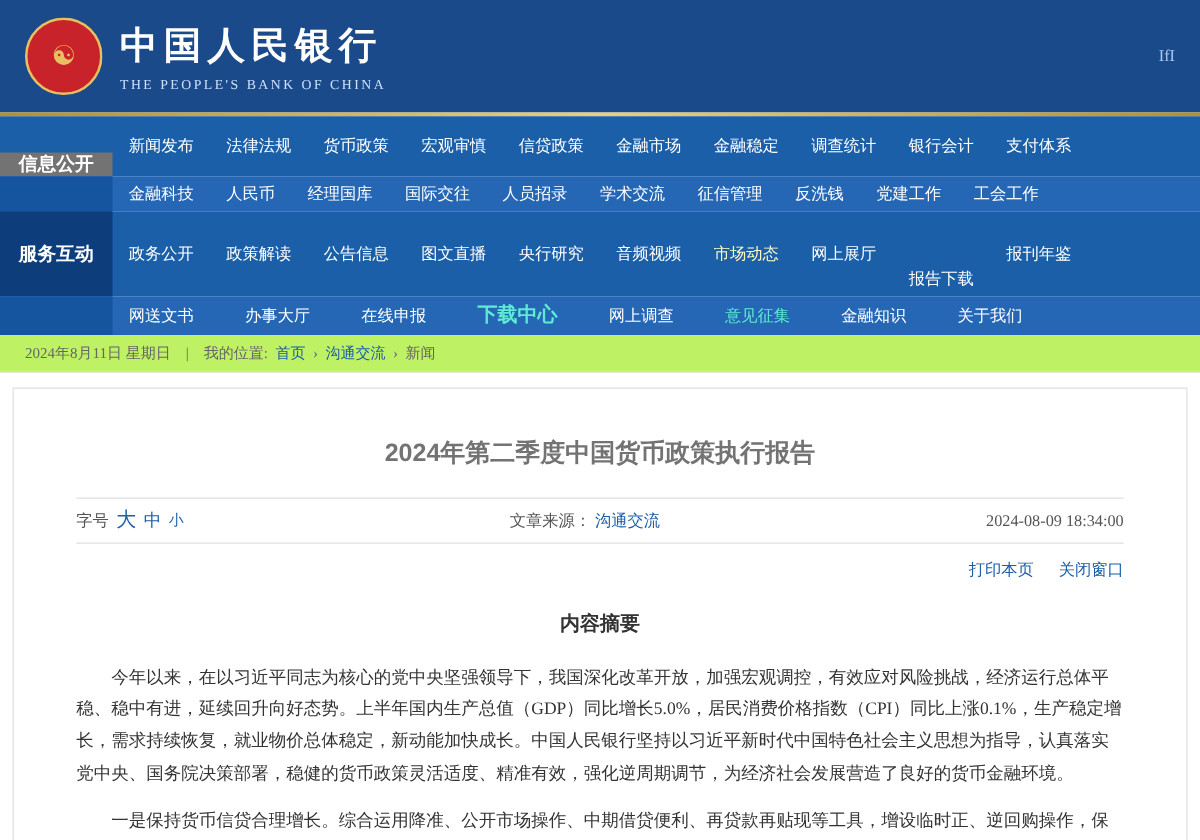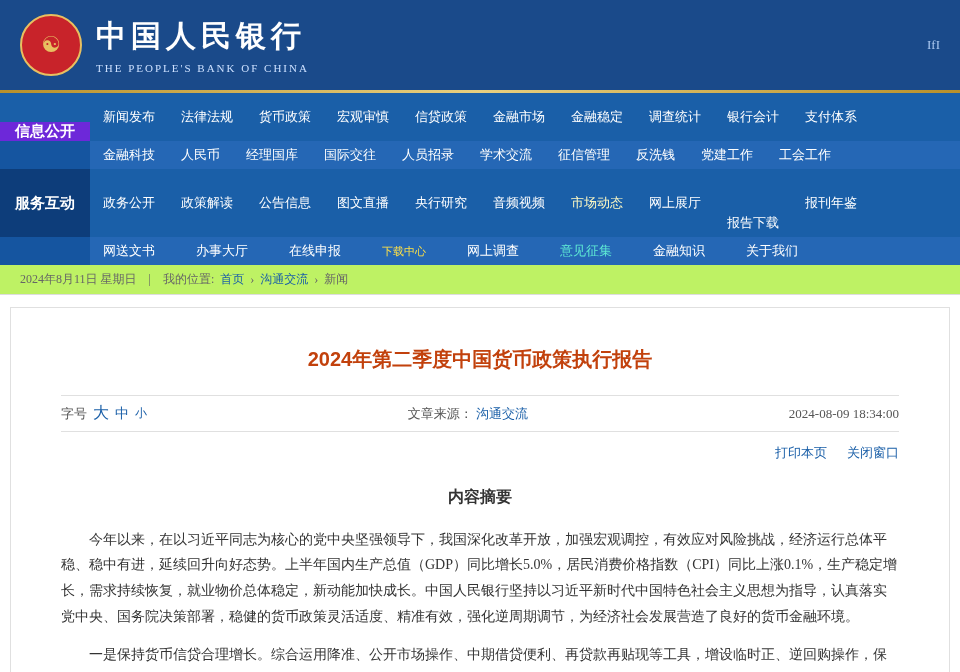--- a/index.html
+++ b/index.html
@@ -19,21 +19,21 @@
       <div style="color:#fff; font-size:30px; font-weight:bold; font-family:'楷体',KaiTi,serif; letter-spacing:5px;">中国人民银行</div>
       <div style="color:#cce0ff; font-size:11px; letter-spacing:2px; margin-top:5px;">THE PEOPLE'S BANK OF CHINA</div>
     </div>
   </div>
   <div style="flex:1;"></div>
   <div style="color:#aac8f0; font-size:13px;">IfI</div>
 </div>
 <div style="height:3px; background:linear-gradient(to right,#b8902a,#e8d080,#b8902a);"></div>
 
 <div style="background:#1a5fa8; display:flex; min-height:28px;">
-  <div style="background:#6d28d9; color:#fff; font-size:15px; font-weight:bold; width:90px; display:flex; align-items:center; justify-content:center; flex-shrink:0;margin-top:29px;">信息公开</div>
+  <div style="background:#737373; color:#fff; font-size:15px; font-weight:bold; width:90px; display:flex; align-items:center; justify-content:center; flex-shrink:0;margin-top:29px;">信息公开</div>
   <div style="display:flex; flex-wrap:wrap;">
     <span style="color:#fff;font-size:13px;padding:5px 13px;cursor:pointer;display:flex;align-items:center;">新闻发布</span>
     <span style="color:#fff;font-size:13px;padding:5px 13px;cursor:pointer;display:flex;align-items:center;">法律法规</span>
     <span style="color:#fff;font-size:13px;padding:5px 13px;cursor:pointer;display:flex;align-items:center;">货币政策</span>
     <span style="color:#fff;font-size:13px;padding:5px 13px;cursor:pointer;display:flex;align-items:center;">宏观审慎</span>
     <span style="color:#fff;font-size:13px;padding:5px 13px;cursor:pointer;display:flex;align-items:center;">信贷政策</span>
     <span style="color:#fff;font-size:13px;padding:5px 13px;cursor:pointer;display:flex;align-items:center;">金融市场</span>
     <span style="color:#fff;font-size:13px;padding:5px 13px;cursor:pointer;display:flex;align-items:center;">金融稳定</span>
     <span style="color:#fff;font-size:13px;padding:5px 13px;cursor:pointer;display:flex;align-items:center;">调查统计</span>
     <span style="color:#fff;font-size:13px;padding:5px 13px;cursor:pointer;display:flex;align-items:center;">银行会计</span>
@@ -72,42 +72,42 @@
     <span style="color:#fff;font-size:13px;padding:5px 13px;cursor:pointer;display:flex;align-items:center;">报刊年鉴</span>
   </div>
 </div>
 
 <div style="background:#2567b5; display:flex; min-height:28px;">
   <div style="background:#1555a0; color:#fff; font-size:15px; font-weight:bold; width:90px; display:flex; align-items:center; justify-content:center; flex-shrink:0;"></div>
   <div style="display:flex; flex-wrap:wrap;gap:15px;">
     <span style="color:#fff;font-size:13px;padding:5px 13px;cursor:pointer;display:flex;align-items:center;">网送文书</span>
     <span style="color:#fff;font-size:13px;padding:5px 13px;cursor:pointer;display:flex;align-items:center;">办事大厅</span>
     <span style="color:#fff;font-size:13px;padding:5px 13px;cursor:pointer;display:flex;align-items:center;">在线申报</span>
-    <span style="color:#fde047;font-size:11px;padding:5px 13px;cursor:pointer;display:flex;align-items:center;">下载中心</span>
+    <span style="color:#5eead4;font-size:16px;padding:5px 13px;cursor:pointer;display:flex;align-items:center;font-weight:bold;">下载中心</span>
     <span style="color:#fff;font-size:13px;padding:5px 13px;cursor:pointer;display:flex;align-items:center;">网上调查</span>
     <span style="color:#5eead4;font-size:13px;padding:5px 13px;cursor:pointer;display:flex;align-items:center;">意见征集</span>
     <span style="color:#fff;font-size:13px;padding:5px 13px;cursor:pointer;display:flex;align-items:center;">金融知识</span>
     <span style="color:#fff;font-size:13px;padding:5px 13px;cursor:pointer;display:flex;align-items:center;">关于我们</span>
   </div>
 </div>
 
 <div style="background:#bef264; border-bottom:1px solid #ddd; padding:6px 20px; font-size:12px; color:#666; display:flex; gap:6px; align-items:center;">
   <span>2024年8月11日 星期日</span>
   <span style="margin:0 6px;">|</span>
   <span>我的位置:</span>
   <a href="#" style="color:#1a5fa8; text-decoration:none;">首页</a>
   <span>›</span>
   <a href="#" style="color:#1a5fa8; text-decoration:none;">沟通交流</a>
   <span>›</span>
   <span>新闻</span>
 </div>
 
 <div style="padding:20px 50px 30px 50px; background:#fff; margin:12px 10px; border:1px solid #e0e0e0;">
 
-  <div style="text-align:center; font-size:20px; font-weight:bold; color:#c2410c; padding:18px 0 22px 0; font-family:'黑体',SimHei,sans-serif;">2024年第二季度中国货币政策执行报告</div>
+  <div style="text-align:center; font-size:20px; font-weight:bold; color:#737373; padding:18px 0 22px 0; font-family:'黑体',SimHei,sans-serif;">2024年第二季度中国货币政策执行报告</div>
 
   <div style="display:flex; justify-content:space-between; align-items:center; border-top:1px solid #e0e0e0; border-bottom:1px solid #e0e0e0; padding:7px 0; margin-bottom:8px;">
     <div style="display:flex; align-items:center; gap:6px; font-size:13px; color:#555;">
       <span>字号</span>
       <span style="color:#1a5fa8; cursor:pointer; font-size:16px;">大</span>
       <span style="color:#1a5fa8; cursor:pointer; font-size:14px;">中</span>
       <span style="color:#1a5fa8; cursor:pointer; font-size:12px;">小</span>
     </div>
     <div style="font-size:13px; color:#555;">
       <span>文章来源：</span>

